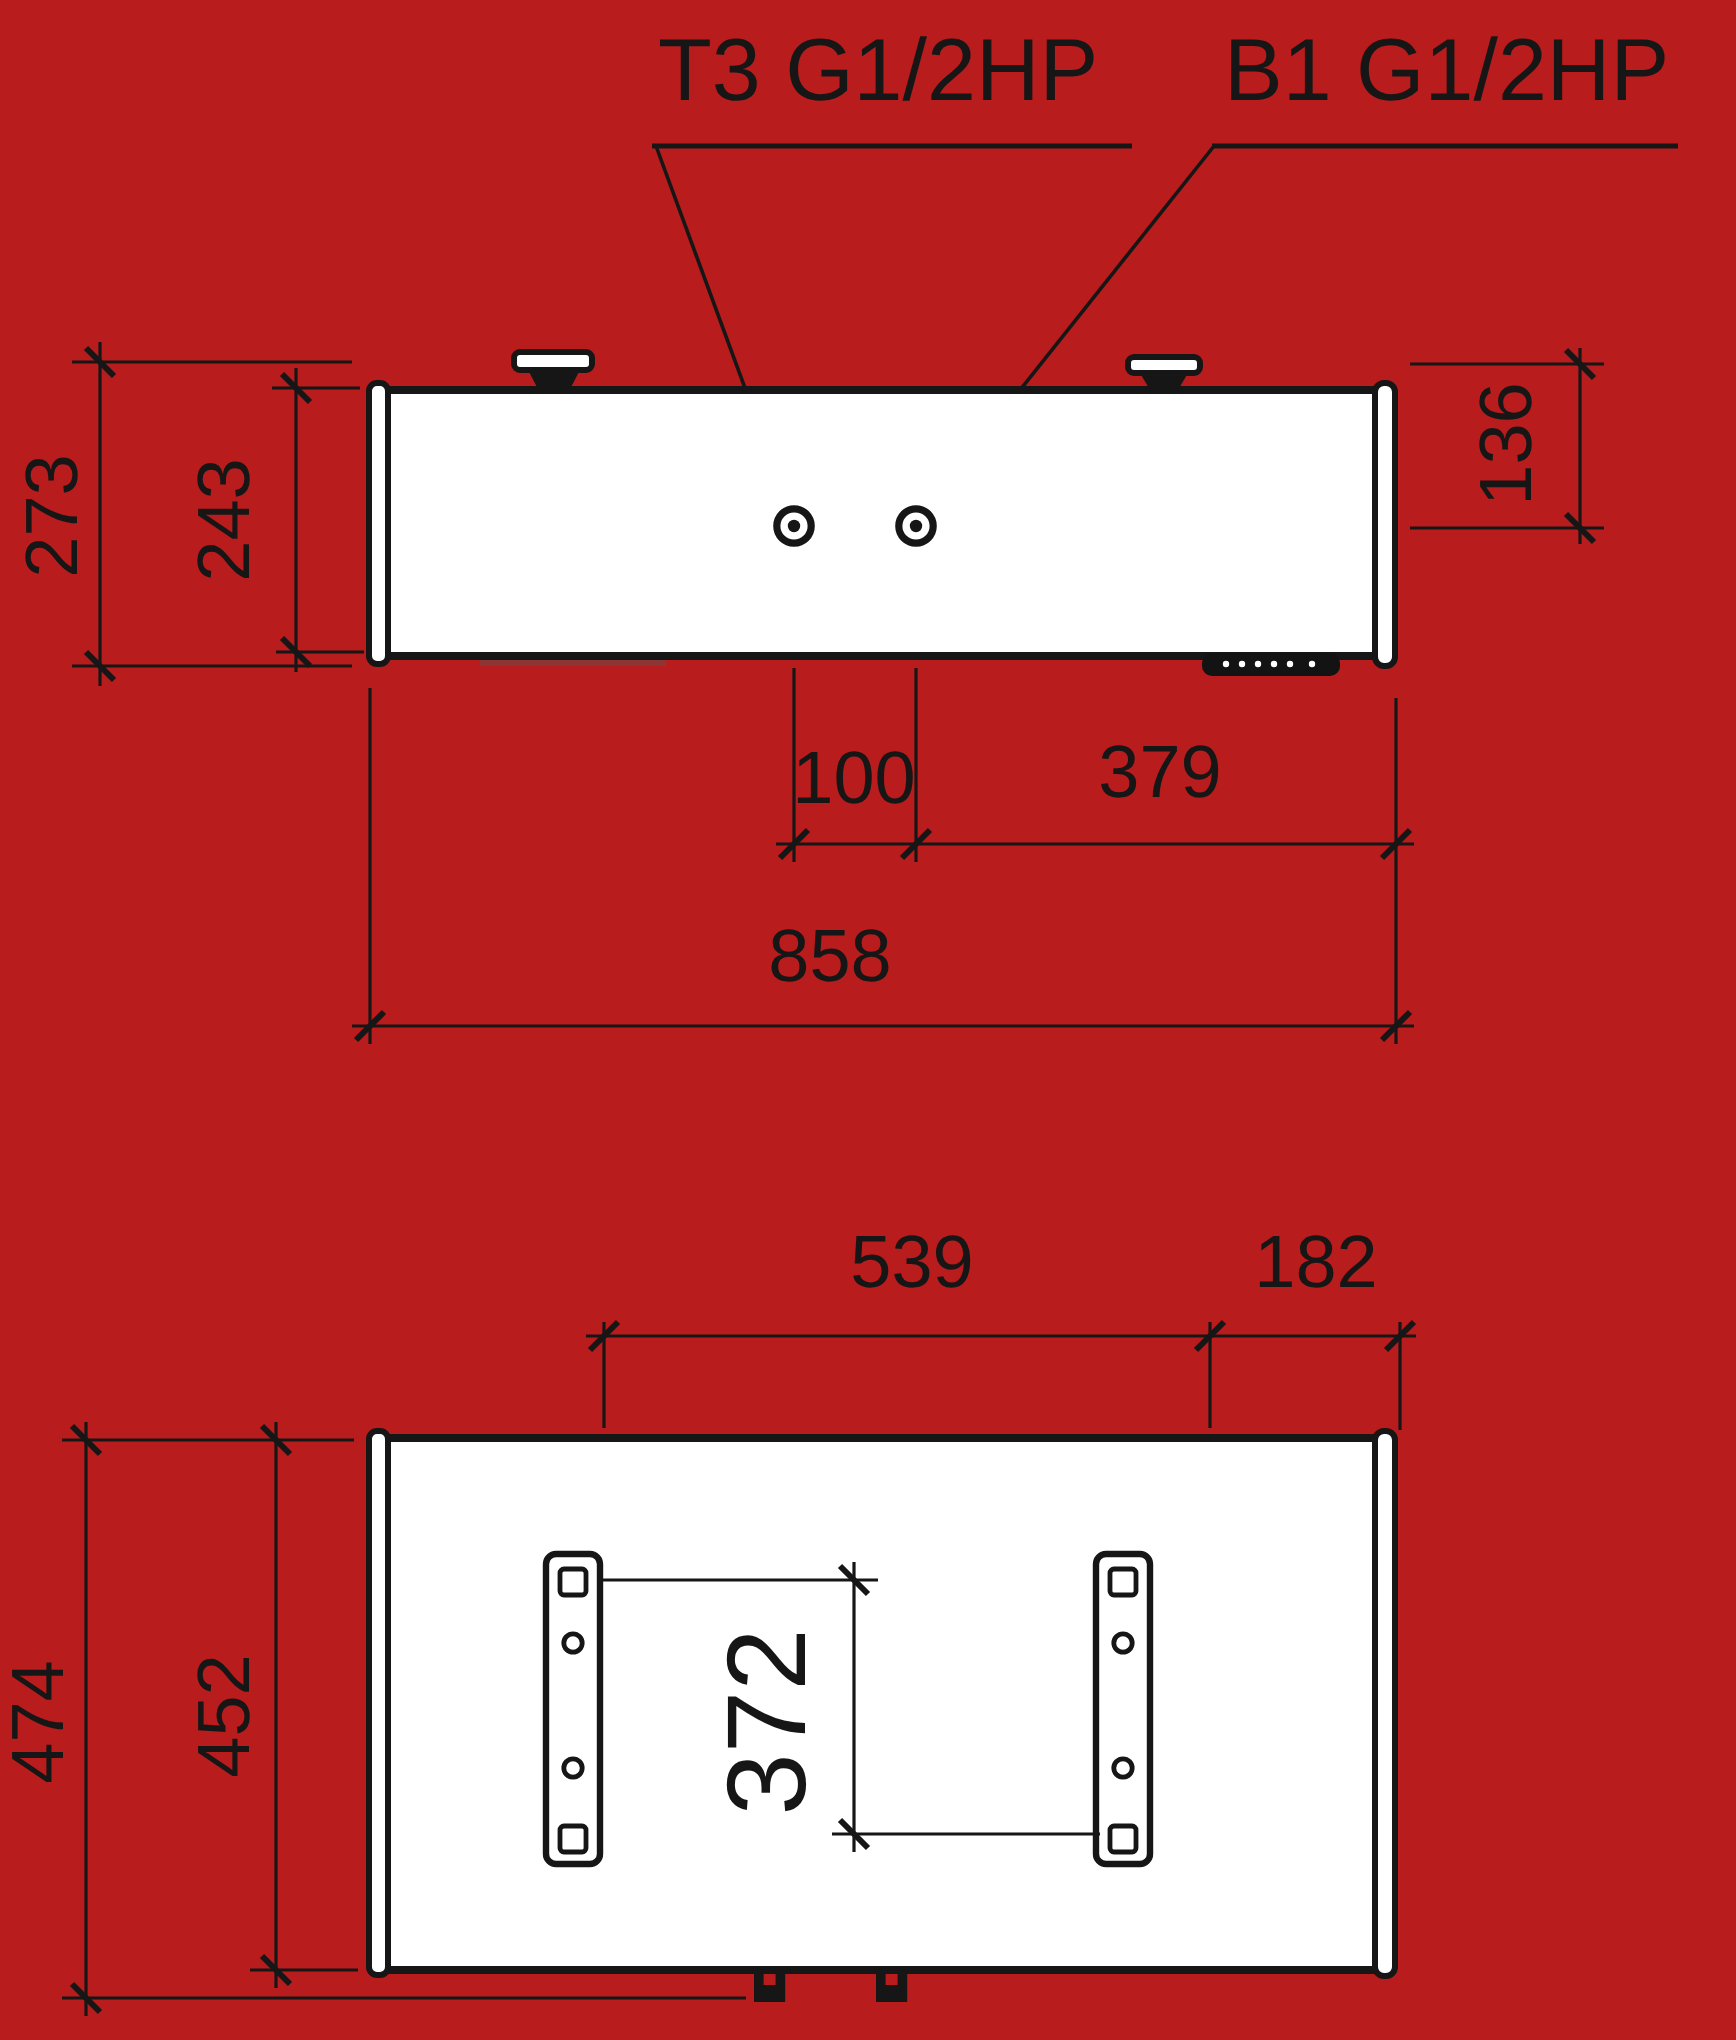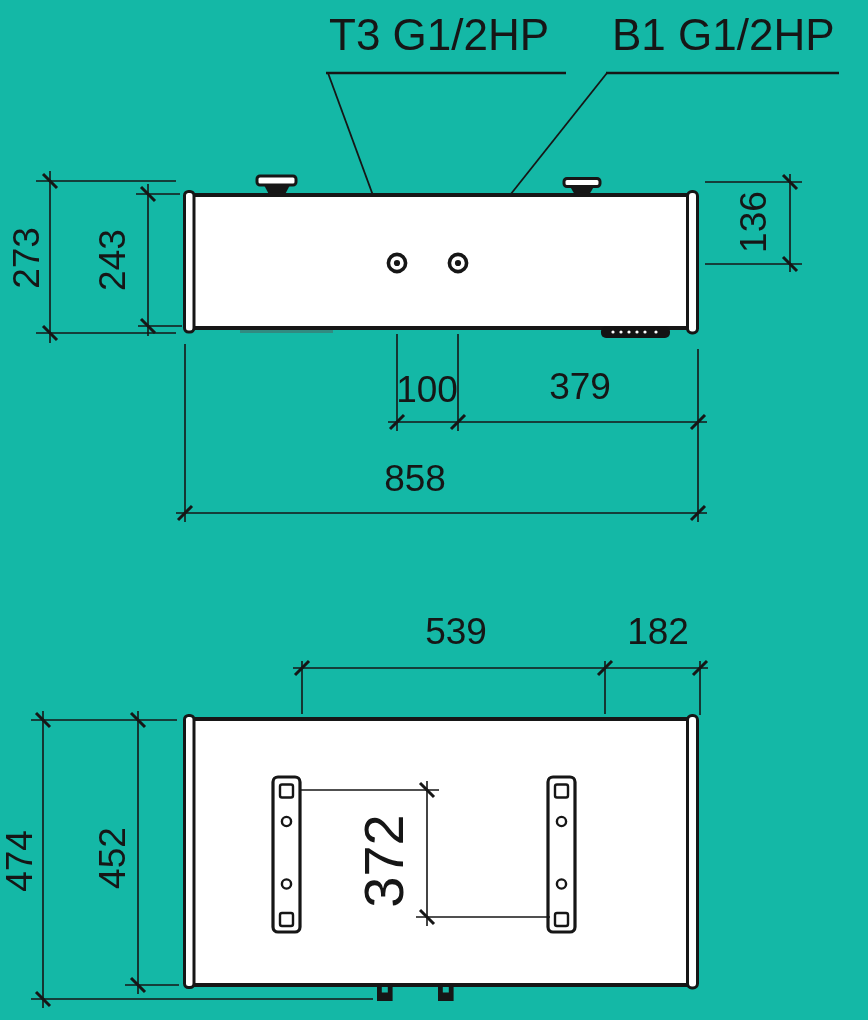--- a/index.html
+++ b/index.html
@@ -1,16 +1,16 @@
 <!DOCTYPE html>
 <html><head>
 <meta charset="utf-8">
 <style>
   html,body{margin:0;padding:0;background:#fff;}
-  .stage{position:relative;width:868px;height:1020px;background:#14b8a6;overflow:hidden;}
+  .stage{position:relative;width:868px;height:1020px;background:#b91c1c;overflow:hidden;}
   svg{display:block;}
   text{font-family:"Liberation Sans","DejaVu Sans",sans-serif;fill:#161616;}
   .lbl{font-size:44px;}
   .dim{font-size:37px;}
   .dim-big{font-size:56px;}
   .thin{stroke:#161616;stroke-width:1.6;fill:none;}
   .tick{stroke:#161616;stroke-width:3;fill:none;}
   .outline{stroke:#161616;fill:#ffffff;}
   .leader{stroke:#161616;stroke-width:1.8;fill:none;}
 </style>

